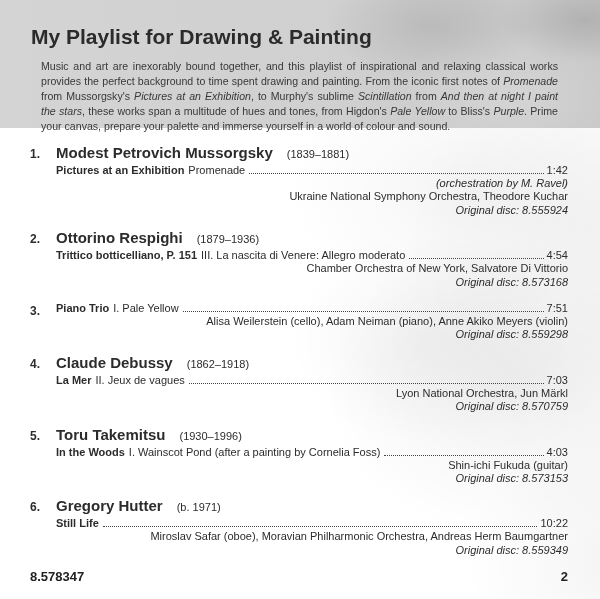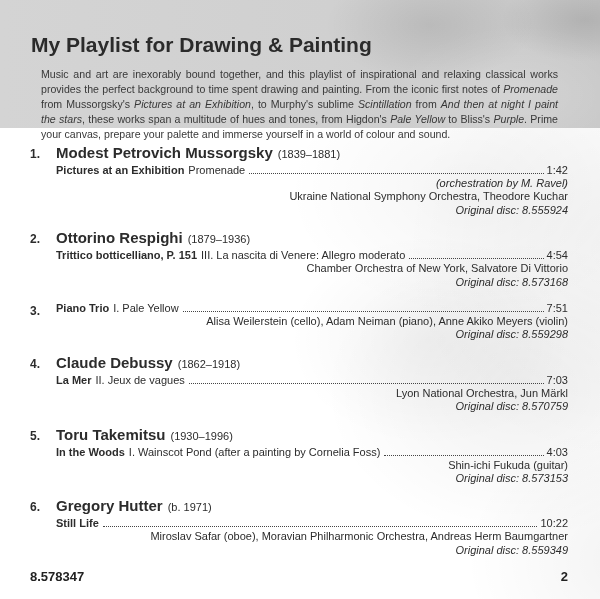--- a/index.html
+++ b/index.html
@@ -25,38 +25,38 @@
   .band {
     height: 128px; box-sizing: border-box;
     padding: 17px 32px 0 31px;
     background:
       radial-gradient(ellipse 150px 80px at 430px 25px, rgba(0,0,0,0.09), transparent 70%),
       radial-gradient(ellipse 120px 60px at 585px 20px, rgba(0,0,0,0.11), transparent 70%),
       radial-gradient(ellipse 180px 100px at 520px 95px, rgba(255,255,255,0.20), transparent 70%),
       linear-gradient(to right, #d4d4d4 0%, #d0d0d0 55%, #c7c7c7 100%);
   }
   h1.title {
-    margin: 16px 0 9px 0;
+    margin: 8px 0 9px 0;
     font-size: 21px; font-weight: bold; color: #2b2b2b;
     letter-spacing: 0;
   }
   .intro {
     margin: 10px;
     font-size: 10.6px; line-height: 15px;
     text-align: justify;
     color: #383838;
   }
   .intro .it { font-style: italic; }
   .tracks { padding: 16px 32px 0 30px; }
   .track { display: flex; margin-bottom: 12px; }
   .num { width: 26px; flex: 0 0 26px; font-weight: bold; font-size: 12px; padding-top: 3px; }
   .tbody { flex: 1; min-width: 0; }
   .composer-line { line-height: 18px; white-space: nowrap; }
   .composer { font-weight: bold; font-size: 15px; }
-  .dates { font-size: 11px; margin-left: 5px; }
+  .dates { font-size: 11px; margin-left: 14px; }
   .work-line { display: flex; align-items: baseline; font-size: 11px; line-height: 14px; white-space: nowrap; }
   .work { font-weight: bold; }
   .movement { margin-left: 4px; }
   .leader { flex: 1 1 auto; border-bottom: 1.7px dotted #454545; margin: 0 3px 2px 4px; min-width: 10px; }
   .duration { flex: 0 0 auto; }
   .note, .performers, .disc { font-size: 11px; line-height: 13.4px; text-align: right; }
   .note, .disc { font-style: italic; }
   .footer {
     position: absolute; left: 30px; right: 32px; bottom: 15px;
     display: flex; justify-content: space-between;

